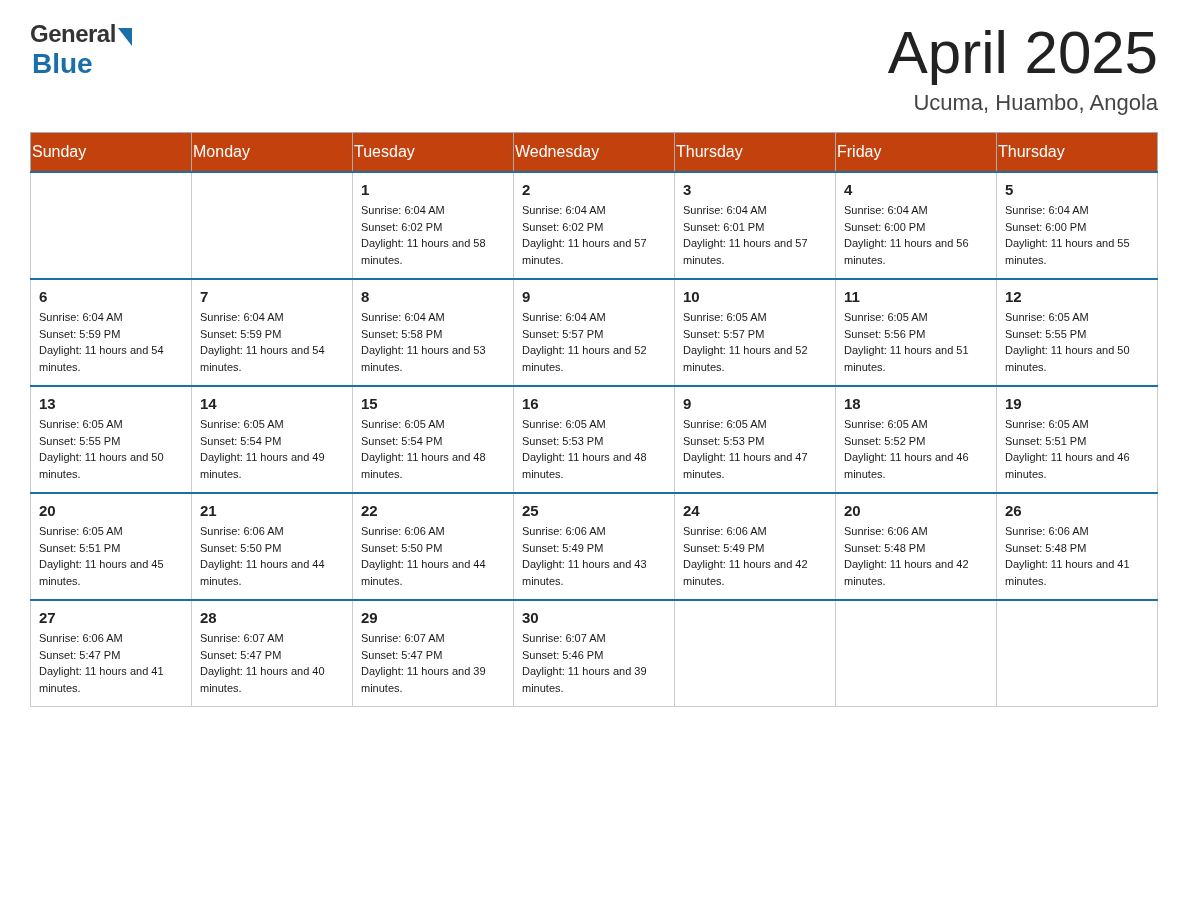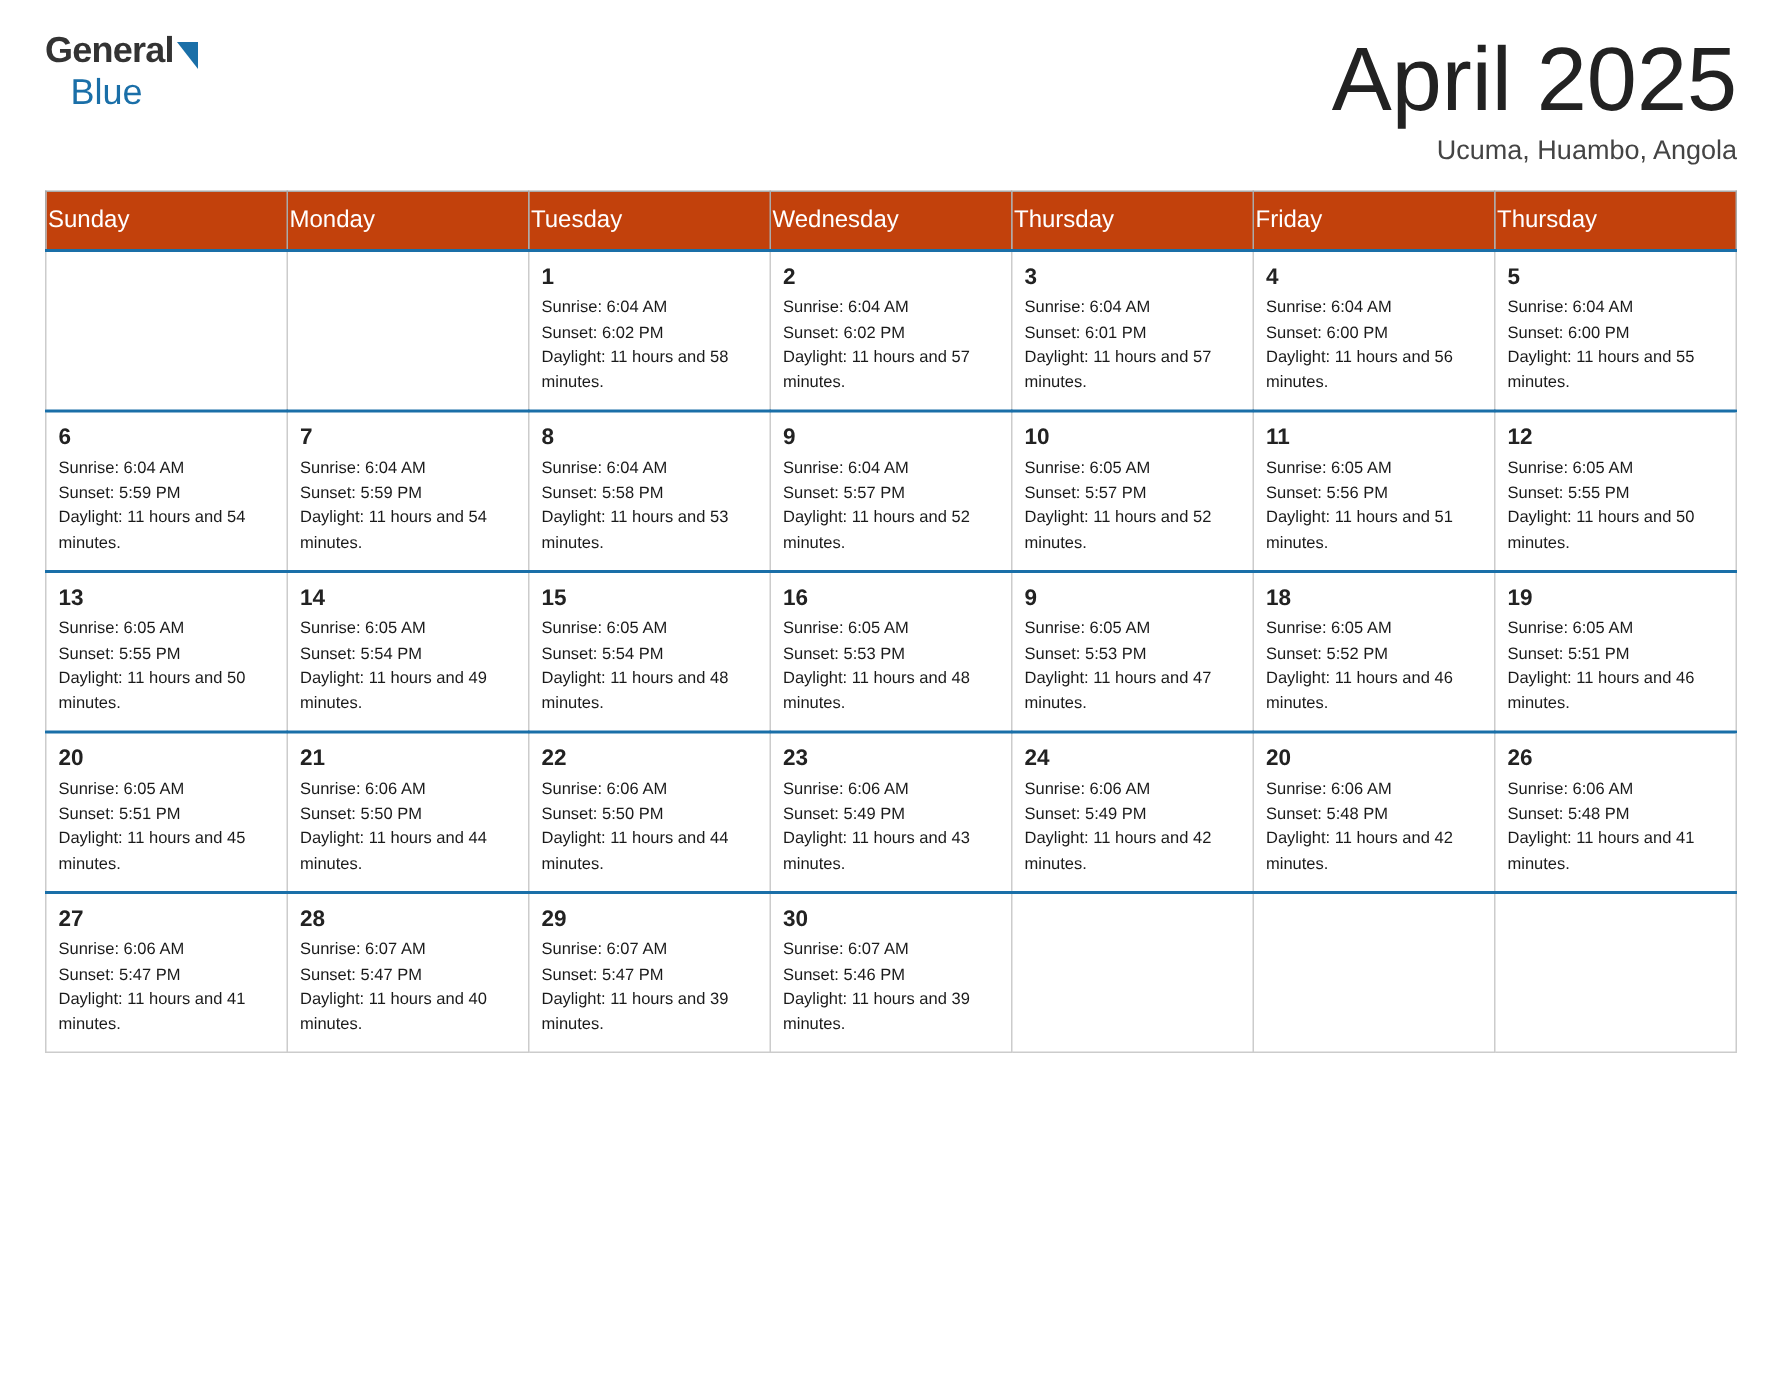--- a/index.html
+++ b/index.html
@@ -35,36 +35,36 @@
     .logo-arrow {
       width: 0;
       height: 0;
       border-left: 14px solid transparent;
       border-right: 0px solid transparent;
       border-top: 18px solid #1a6fa8;
       margin-left: 2px;
       margin-top: 6px;
     }
     .logo-blue {
-      font-size: 24px;
-      font-weight: normal;
+      font-size: 28px;
+      font-weight: bold;
       color: #1a6fa8;
-      margin-left: 17px;
+      margin-left: 2px;
     }
     .title-section {
       text-align: right;
     }
     .month-title {
       font-size: 60px;
       font-weight: normal;
       color: #222;
       line-height: 1.1;
     }
     .location-title {
-      font-size: 18px;
+      font-size: 22px;
       color: #444;
       margin-top: 4px;
     }
     .calendar {
       width: 100%;
       border-collapse: collapse;
       border: 1px solid #aaa;
     }
     .calendar thead tr th {
       background-color: #c2410c;
@@ -224,21 +224,21 @@
         </td>
         <td>
           <div class="day-number">21</div>
           <div class="day-info">Sunrise: 6:06 AM<br>Sunset: 5:50 PM<br>Daylight: 11 hours and 44 minutes.</div>
         </td>
         <td>
           <div class="day-number">22</div>
           <div class="day-info">Sunrise: 6:06 AM<br>Sunset: 5:50 PM<br>Daylight: 11 hours and 44 minutes.</div>
         </td>
         <td>
-          <div class="day-number">23</div>
+          <div class="day-number">25</div>
           <div class="day-info">Sunrise: 6:06 AM<br>Sunset: 5:49 PM<br>Daylight: 11 hours and 43 minutes.</div>
         </td>
         <td>
           <div class="day-number">24</div>
           <div class="day-info">Sunrise: 6:06 AM<br>Sunset: 5:49 PM<br>Daylight: 11 hours and 42 minutes.</div>
         </td>
         <td>
           <div class="day-number">20</div>
           <div class="day-info">Sunrise: 6:06 AM<br>Sunset: 5:48 PM<br>Daylight: 11 hours and 42 minutes.</div>
         </td>

